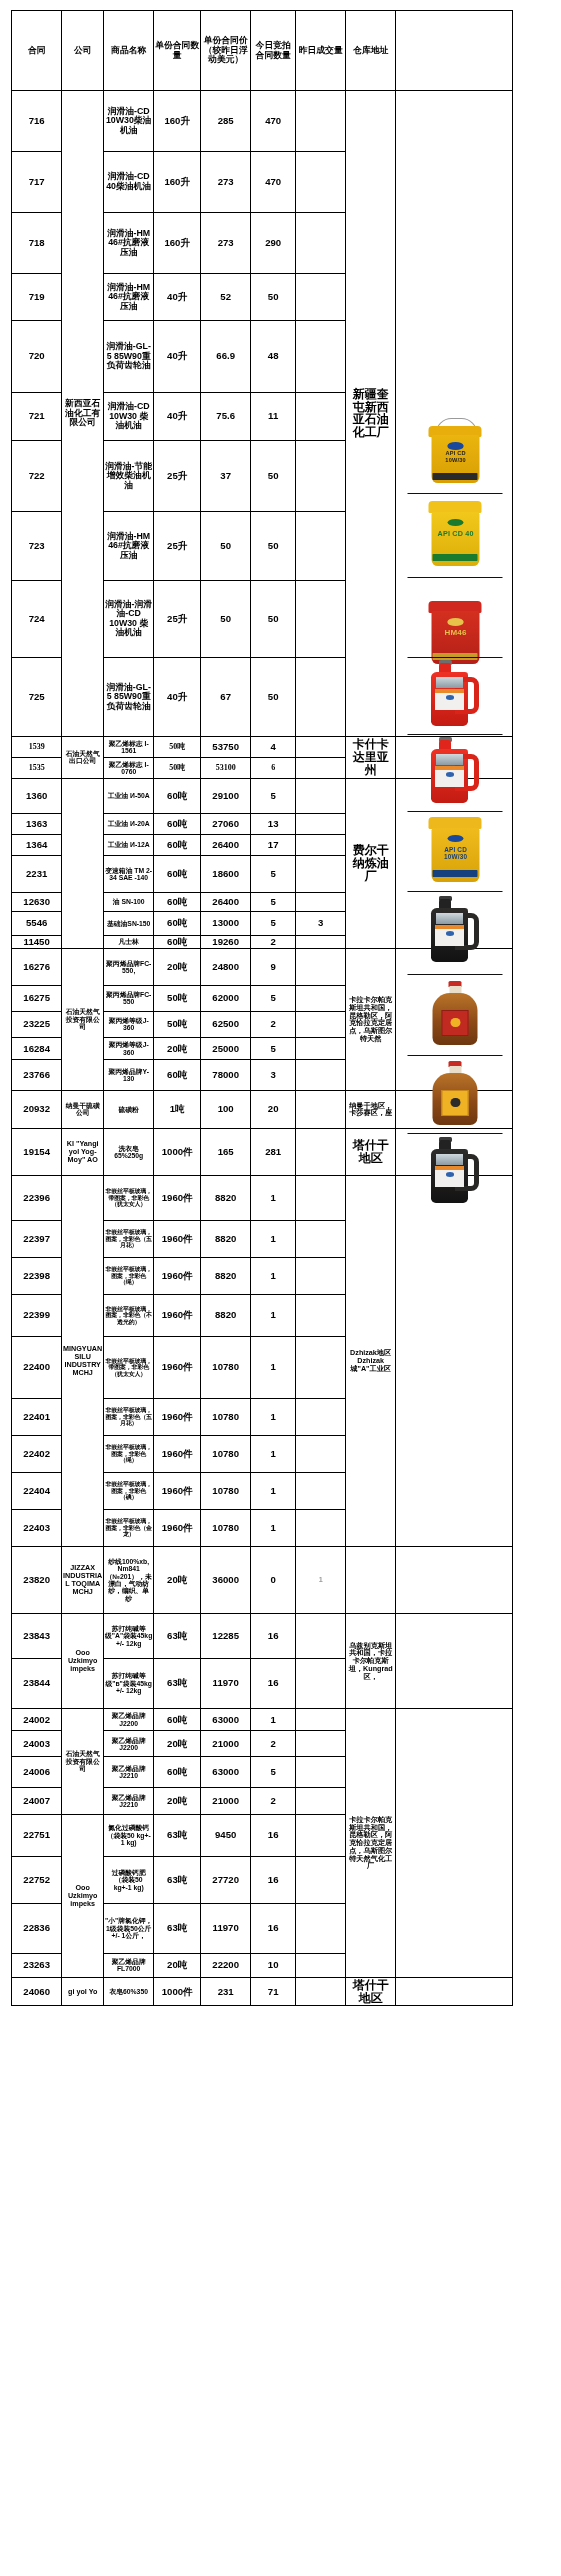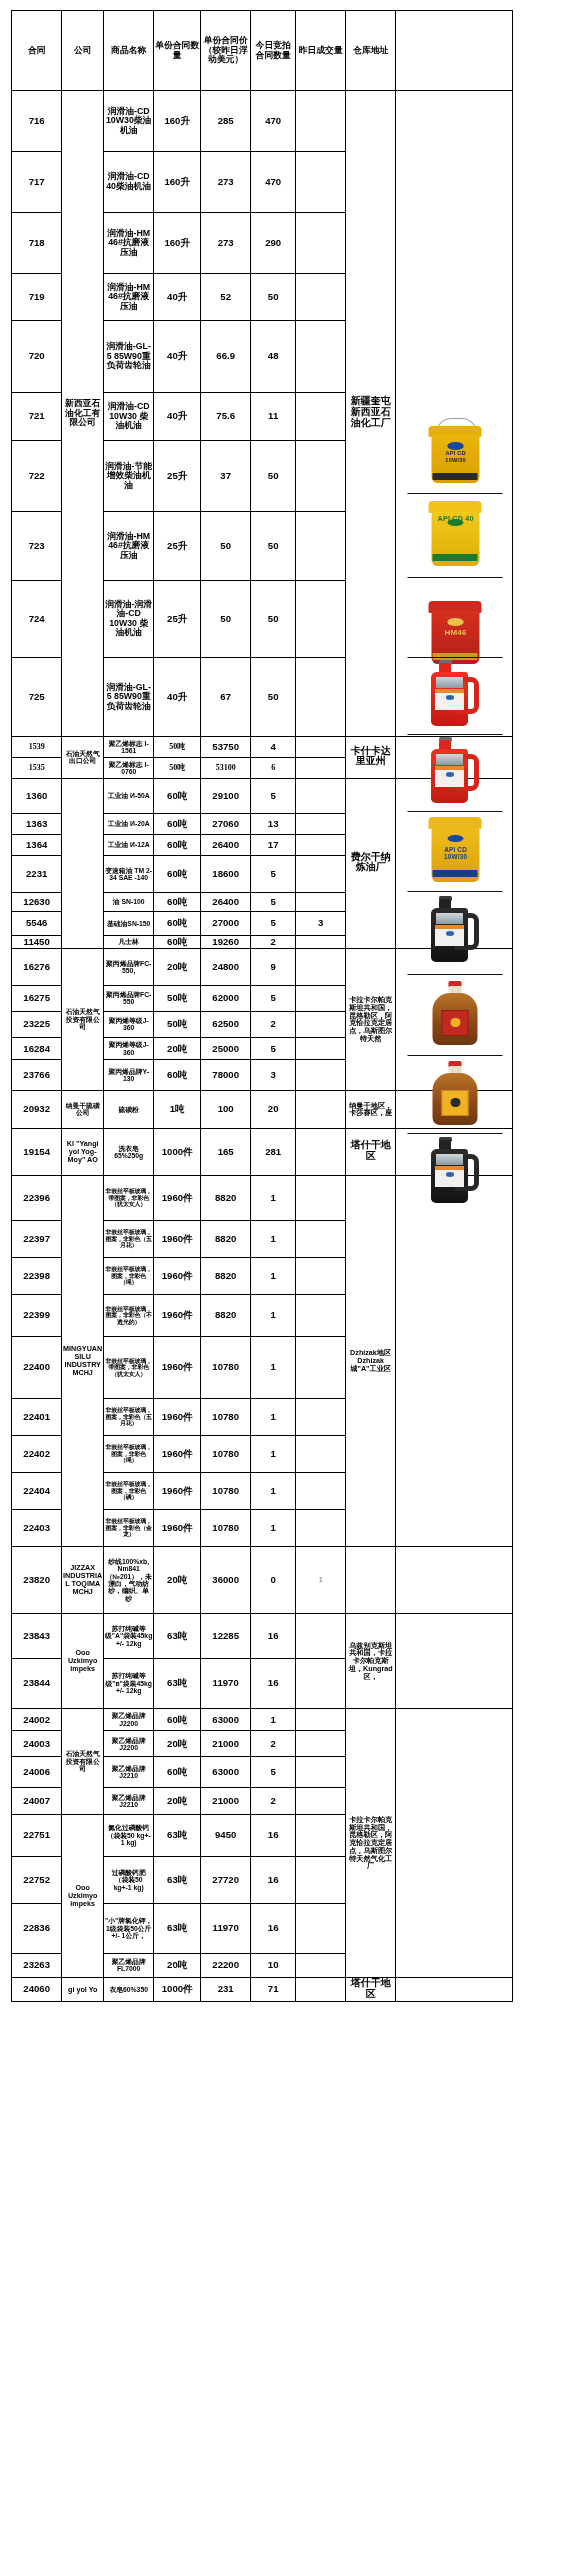--- a/index.html
+++ b/index.html
@@ -58,21 +58,21 @@
   thead th.blankhead { border-top: 0.8px solid #000; }
 
   
   td.num { font-size: 9.6px; }
   td.txt { font-size: 8.8px; }
   td.tiny { font-size: 6px; letter-spacing: -0.2px; }
   td.xsmall { font-size: 6.8px; }
   td.lat { font-size: 7.2px; }
   td.serif { font-family: "Liberation Serif", "DejaVu Serif", serif; font-size: 8px; font-weight: normal; }
   td.faint { color: #9b9b9b; font-weight: normal; font-size: 7.2px; }
-  td.ware { font-size: 10px; font-family: Liberation Mono, monospace; }
+  td.ware { font-size: 12px; }
   td.ware-sm { font-size: 7.2px; }
   td.imgcell { padding: 0; border-left: 0.8px solid #000; border-right: 0.8px solid #000; border-top: none; border-bottom: none; background: #fff; }
   td.noborder-v { border-top: none; border-bottom: none; }
 
   
   .imgstack {
     position: relative;
     width: 117px;
     height: 100%;
   }
@@ -291,21 +291,21 @@
                   <div class="label" style="color:#1b1b1b">API CD 10W/30</div>
                   <div class="stripe"></div>
                 </div>
             </div>
             <div class="sep" style="top:80px"></div>
             <div class="prod" style="top:88px">
               <div class="bucket" style="height:64px">
                   <div class="lid" style="background:#f0c21a;height:12px"></div>
                   <div class="body" style="top:10.4px;height:54px;background:linear-gradient(180deg,#f2c81c 0%,#dcae08 100%)"></div>
                   <div class="badge" style="background:#1a7a2e;top:17.6px"></div>
-                  <div class="label" style="color:#1a7a2e;top:14px;font-size:7.2px">API CD 40</div>
+                  <div class="label" style="color:#1a7a2e;top:29px;font-size:7.2px">API CD 40</div>
                   <div class="stripe" style="background:#1a7a2e"></div>
                 </div>
             </div>
             <div class="sep" style="top:164px"></div>
             <div class="prod" style="top:188px">
               <div class="bucket" style="height:63px">
                   <div class="lid" style="background:#d0281f;height:11.2px"></div>
                   <div class="body" style="top:9.6px;height:53px;background:linear-gradient(180deg,#d4301f 0%,#b41f17 100%)"></div>
                   <div class="badge" style="background:#e7c14a;top:17px"></div>
                   <div class="label" style="color:#e7c14a;top:28px;font-size:8px">HM46</div>
@@ -541,21 +541,21 @@
         <td class="xsmall">油 SN-100</td>
         <td class="num">60吨</td>
         <td class="num">26400</td>
         <td class="num">5</td>
         <td class="num"></td>
       </tr>
       <tr style="height:24px">
         <td class="num">5546</td>
         <td class="xsmall">基础油SN-150</td>
         <td class="num">60吨</td>
-        <td class="num">27000</td>
+        <td class="num">13000</td>
         <td class="num">5</td>
         <td class="num">3</td>
       </tr>
       <tr style="height:13px">
         <td class="num">11450</td>
         <td class="xsmall">凡士林</td>
         <td class="num">60吨</td>
         <td class="num">19260</td>
         <td class="num">2</td>
         <td class="num"></td>

